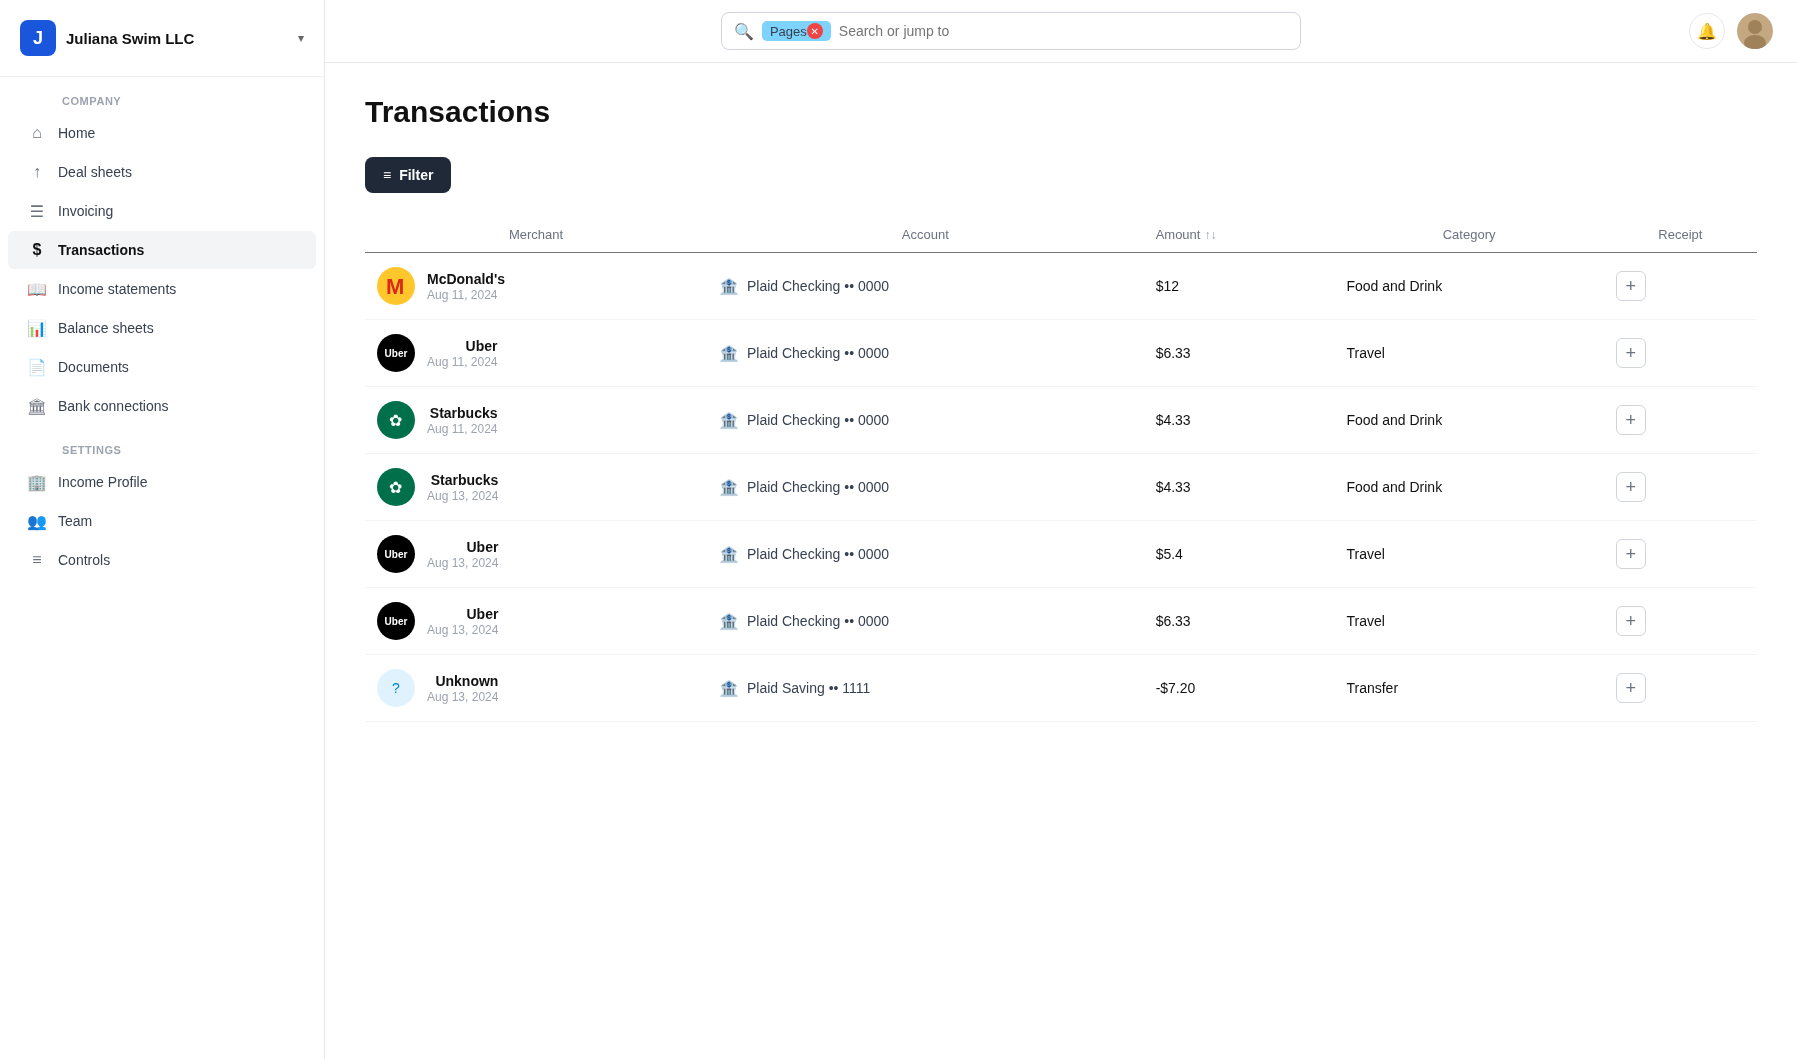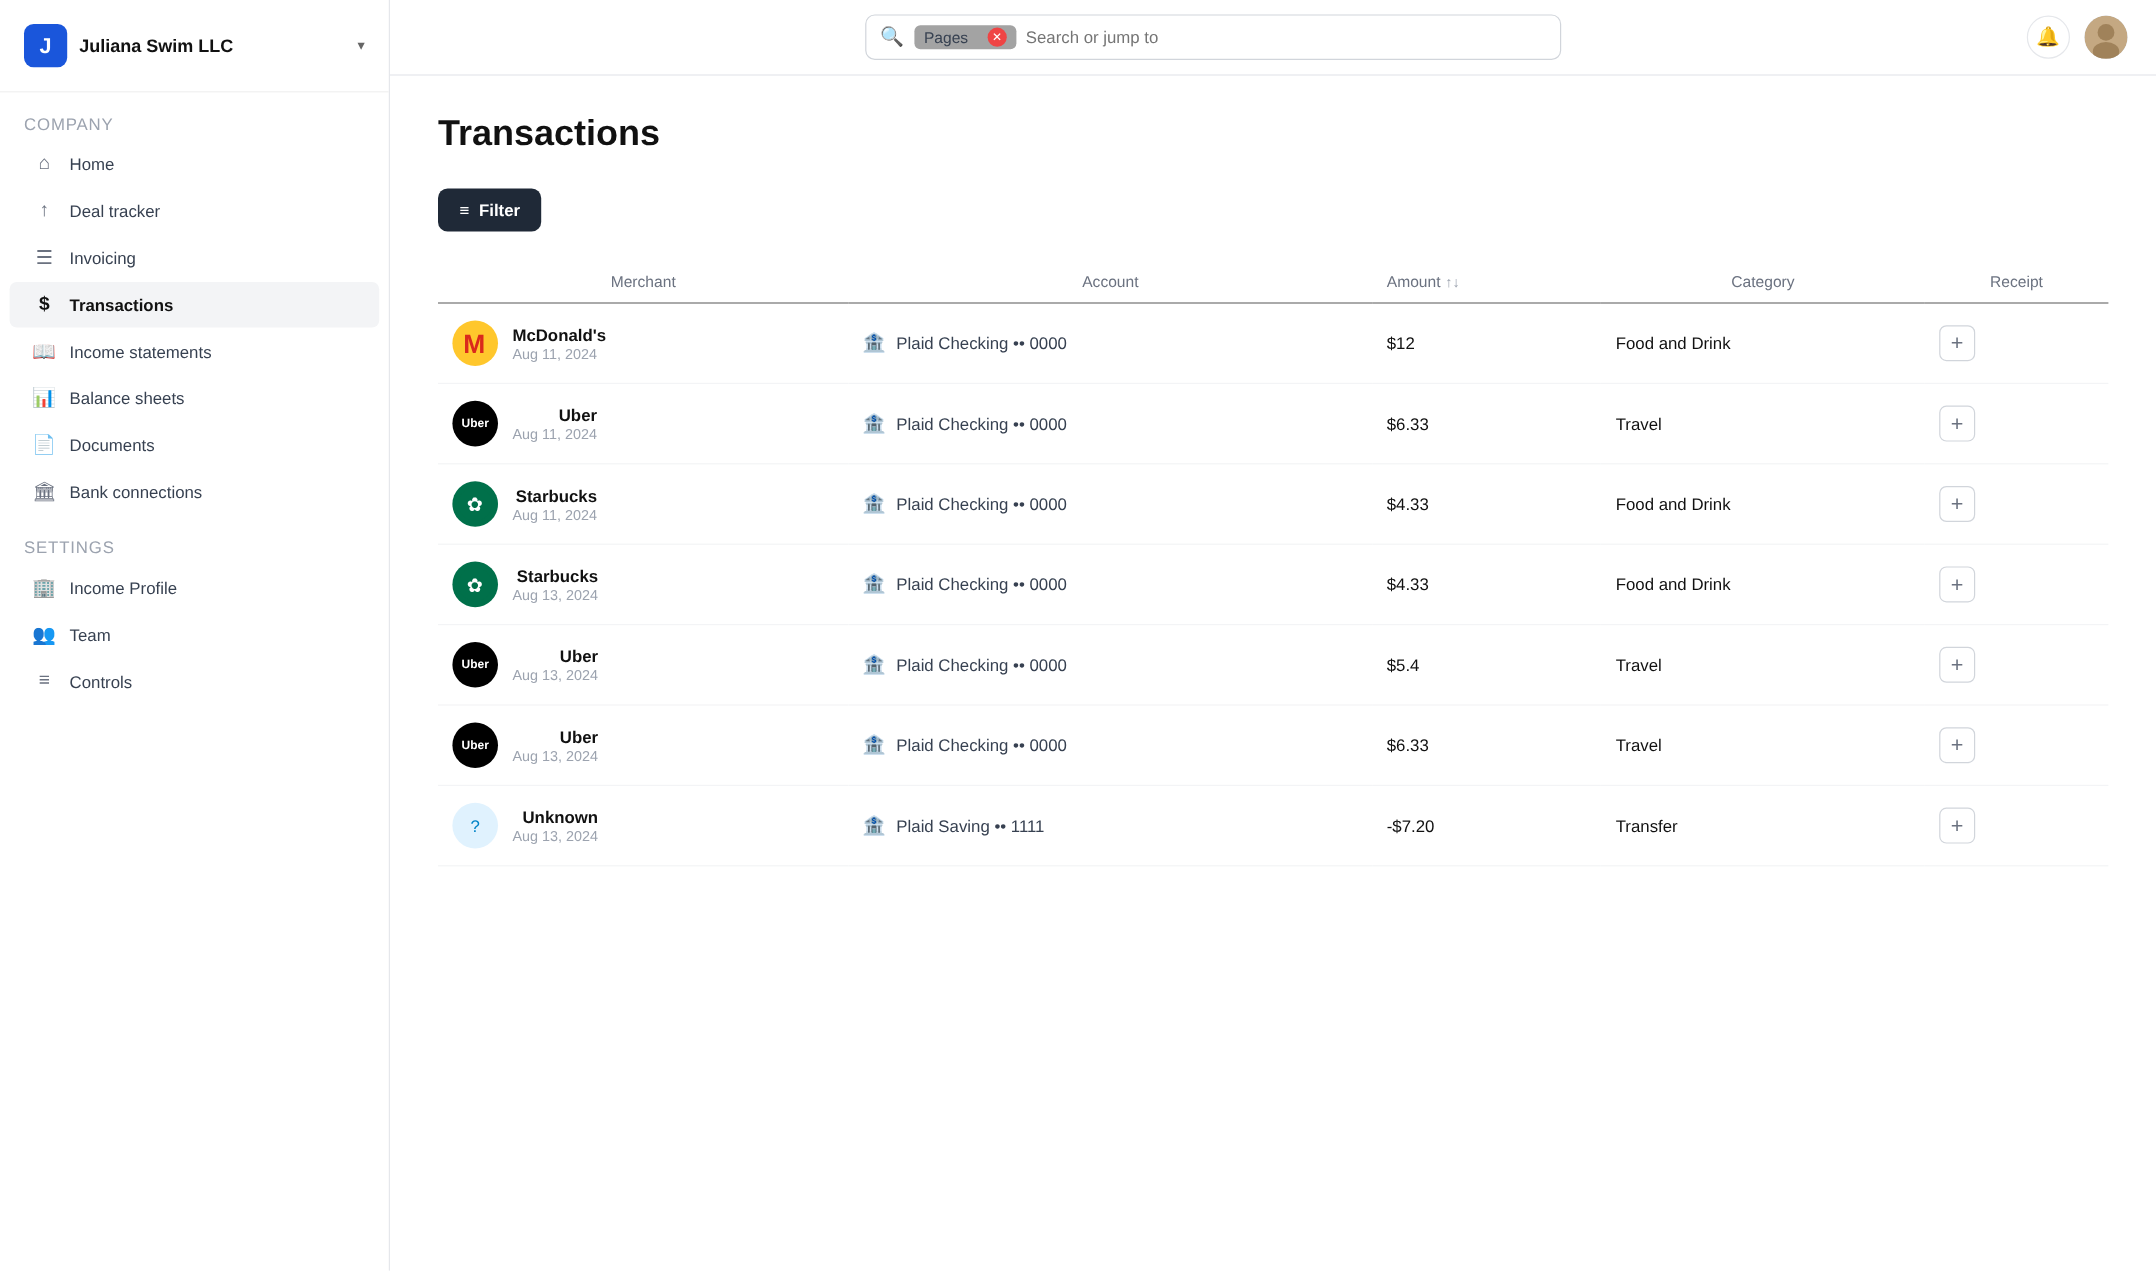--- a/index.html
+++ b/index.html
@@ -36,26 +36,27 @@
     }
     .company-name {
       font-weight: 600;
       font-size: 15px;
       color: #111;
       flex: 1;
     }
     .chevron-down { color: #666; font-size: 12px; }
 
     .sidebar-section-label {
-      font-size: 14px;
+      font-size: 11px;
       color: #9ca3af;
-      font-weight: 400;
+      font-weight: 700;
       padding: 18px 20px 6px 20px;
       letter-spacing: 0.05em;
       text-transform: uppercase;
+      margin-left: 42px;
     }
     .sidebar-item {
       display: flex;
       align-items: center;
       gap: 12px;
       padding: 10px 20px;
       cursor: pointer;
       border-radius: 6px;
       margin: 1px 8px;
       color: #374151;
@@ -101,29 +102,29 @@
       display: flex;
       align-items: center;
       border: 1.5px solid #d1d5db;
       border-radius: 8px;
       padding: 8px 12px;
       gap: 8px;
       background: #fff;
     }
     .search-icon { color: #9ca3af; font-size: 16px; }
     .search-tag {
-      background: #a3a3a3;
+      background: #7dd3fc;
       border-radius: 5px;
       padding: 2px 8px;
       font-size: 13px;
       font-weight: 500;
       color: #374151;
       display: flex;
       align-items: center;
-      gap: 16px;
+      gap: 0;
     }
     .search-tag-x {
       width: 16px; height: 16px;
       background: #ef4444;
       border-radius: 50%;
       display: flex; align-items: center; justify-content: center;
       color: white;
       font-size: 10px;
       cursor: pointer;
     }
@@ -315,21 +316,21 @@
   </div>
 
   <div id="sidebar-sections">
       <div class="sidebar-section-label">Company</div>
       <div class="sidebar-item">
         <span class="sidebar-icon">⌂</span>
         <span>Home</span>
       </div>
       <div class="sidebar-item">
         <span class="sidebar-icon">↑</span>
-        <span>Deal tracker</span>
+        <span>Deal sheets</span>
       </div>
       <div class="sidebar-item">
         <span class="sidebar-icon">☰</span>
         <span>Invoicing</span>
       </div>
       <div class="sidebar-item active">
         <span class="sidebar-icon">$</span>
         <span>Transactions</span>
       </div>
       <div class="sidebar-item">

